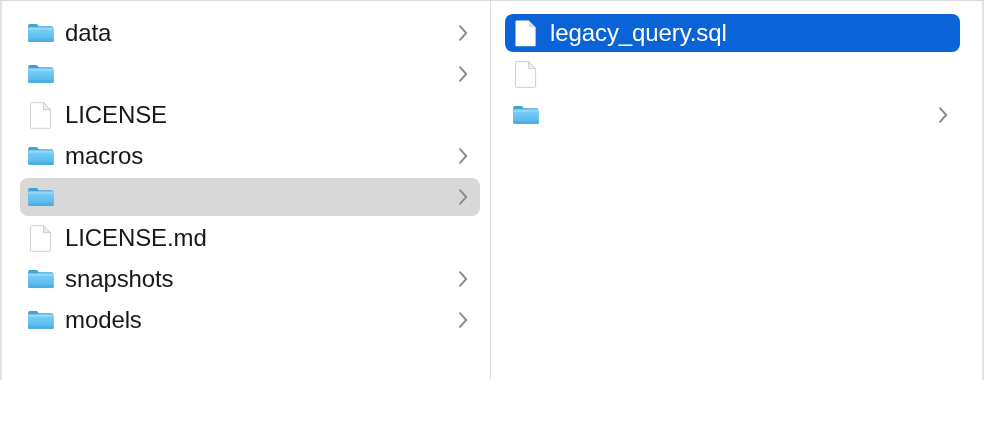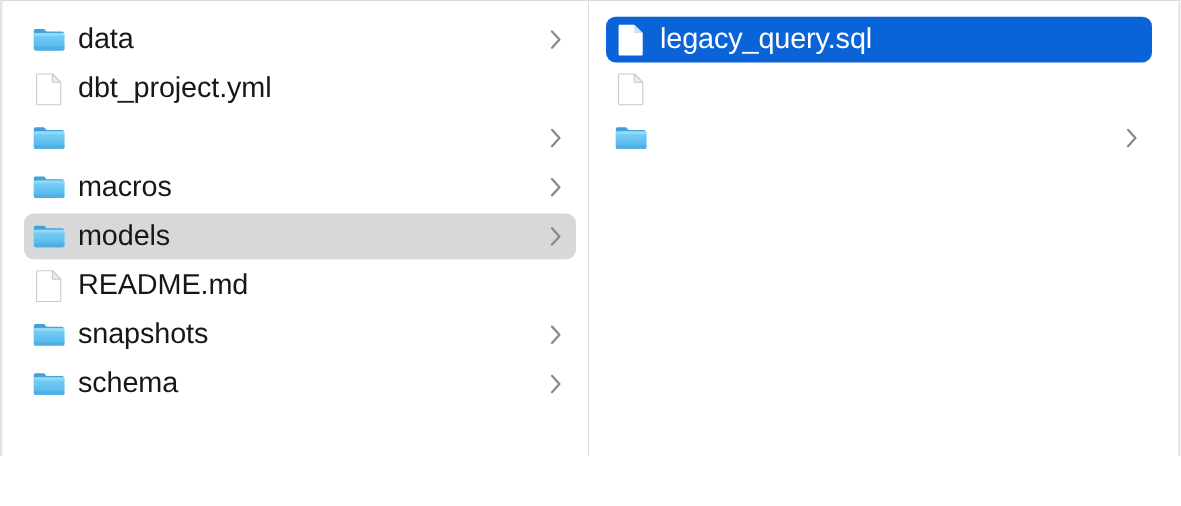--- a/index.html
+++ b/index.html
@@ -137,25 +137,51 @@
         <span class="label">data</span>
         <span class="chev">
           <svg width="11" height="18" viewBox="0 0 11 18" fill="none">
             <path d="M2 2.2 L8.2 9 L2 15.8" stroke="#8a8a8e" stroke-width="1.9" stroke-linecap="round" stroke-linejoin="round"></path>
           </svg>
         </span>
       </div>
       <div class="row">
         <span class="icon-wrap">
           <svg class="icon-svg" width="30" height="30" viewBox="0 0 30 30">
+            <defs>
+              <linearGradient id="fbackg" x1="0" y1="0" x2="0" y2="1">
+                <stop offset="0" stop-color="#3d9fd8"></stop>
+                <stop offset="1" stop-color="#63bdf0"></stop>
+              </linearGradient>
+              <linearGradient id="ffrontg" x1="0" y1="0" x2="0" y2="1">
+                <stop offset="0" stop-color="#7fd0f5"></stop>
+                <stop offset="0.55" stop-color="#63c2f0"></stop>
+                <stop offset="1" stop-color="#4fb2e6"></stop>
+              </linearGradient>
+            </defs>
+            <path d="M2.2 7.6a1.5 1.5 0 0 1 1.5-1.5h7.0l2.1 2.2h12.9a1.6 1.6 0 0 1 1.6 1.6v12.5a1.6 1.6 0 0 1-1.6 1.6H3.8a1.6 1.6 0 0 1-1.6-1.6z" fill="url(#fbackg)"></path>
+            <path d="M2.2 10.9a1.5 1.5 0 0 1 1.5-1.5h22.6a1.5 1.5 0 0 1 1.5 1.5v11.5a1.6 1.6 0 0 1-1.6 1.6H3.8a1.6 1.6 0 0 1-1.6-1.6z" fill="url(#ffrontg)"></path>
+            <path d="M2.2 21.0h25.6v1.4a1.6 1.6 0 0 1-1.6 1.6H3.8a1.6 1.6 0 0 1-1.6-1.6z" fill="#4aa9de" opacity="0.55"></path>
+            <path d="M2.2 10.9a1.5 1.5 0 0 1 1.5-1.5h22.6a1.5 1.5 0 0 1 1.5 1.5v0.9H2.2z" fill="#9adcf8" opacity="0.75"></path>
+          </svg>
+        </span>
+        <span class="chev">
+          <svg width="11" height="18" viewBox="0 0 11 18" fill="none">
+            <path d="M2 2.2 L8.2 9 L2 15.8" stroke="#8a8a8e" stroke-width="1.9" stroke-linecap="round" stroke-linejoin="round"></path>
+          </svg>
+        </span>
+      </div>
+      <div class="row">
+        <span class="icon-wrap">
+          <svg class="icon-svg" width="30" height="30" viewBox="0 0 30 30">
             <path d="M5.4 2.6h12.2l7.0 7.0v17.8a0.9 0.9 0 0 1-0.9 0.9H5.4a0.9 0.9 0 0 1-0.9-0.9V3.5a0.9 0.9 0 0 1 0.9-0.9z" fill="#ffffff" stroke="#c9c9cc" stroke-width="0.9"></path>
             <path d="M17.6 2.6l7.0 7.0h-7.0z" fill="#ececed" stroke="#c9c9cc" stroke-width="0.9" stroke-linejoin="round"></path>
           </svg>
         </span>
-        <span class="label">dbt_project.yml</span>
+        <span class="label">LICENSE</span>
         <span class="chev hidden"></span>
       </div>
       <div class="row">
         <span class="icon-wrap">
           <svg class="icon-svg" width="30" height="30" viewBox="0 0 30 30">
             <defs>
               <linearGradient id="fbackg" x1="0" y1="0" x2="0" y2="1">
                 <stop offset="0" stop-color="#3d9fd8"></stop>
                 <stop offset="1" stop-color="#63bdf0"></stop>
               </linearGradient>
@@ -164,46 +190,20 @@
                 <stop offset="0.55" stop-color="#63c2f0"></stop>
                 <stop offset="1" stop-color="#4fb2e6"></stop>
               </linearGradient>
             </defs>
             <path d="M2.2 7.6a1.5 1.5 0 0 1 1.5-1.5h7.0l2.1 2.2h12.9a1.6 1.6 0 0 1 1.6 1.6v12.5a1.6 1.6 0 0 1-1.6 1.6H3.8a1.6 1.6 0 0 1-1.6-1.6z" fill="url(#fbackg)"></path>
             <path d="M2.2 10.9a1.5 1.5 0 0 1 1.5-1.5h22.6a1.5 1.5 0 0 1 1.5 1.5v11.5a1.6 1.6 0 0 1-1.6 1.6H3.8a1.6 1.6 0 0 1-1.6-1.6z" fill="url(#ffrontg)"></path>
             <path d="M2.2 21.0h25.6v1.4a1.6 1.6 0 0 1-1.6 1.6H3.8a1.6 1.6 0 0 1-1.6-1.6z" fill="#4aa9de" opacity="0.55"></path>
             <path d="M2.2 10.9a1.5 1.5 0 0 1 1.5-1.5h22.6a1.5 1.5 0 0 1 1.5 1.5v0.9H2.2z" fill="#9adcf8" opacity="0.75"></path>
           </svg>
         </span>
-        <span class="chev">
-          <svg width="11" height="18" viewBox="0 0 11 18" fill="none">
-            <path d="M2 2.2 L8.2 9 L2 15.8" stroke="#8a8a8e" stroke-width="1.9" stroke-linecap="round" stroke-linejoin="round"></path>
-          </svg>
-        </span>
-      </div>
-      <div class="row">
-        <span class="icon-wrap">
-          <svg class="icon-svg" width="30" height="30" viewBox="0 0 30 30">
-            <defs>
-              <linearGradient id="fbackg" x1="0" y1="0" x2="0" y2="1">
-                <stop offset="0" stop-color="#3d9fd8"></stop>
-                <stop offset="1" stop-color="#63bdf0"></stop>
-              </linearGradient>
-              <linearGradient id="ffrontg" x1="0" y1="0" x2="0" y2="1">
-                <stop offset="0" stop-color="#7fd0f5"></stop>
-                <stop offset="0.55" stop-color="#63c2f0"></stop>
-                <stop offset="1" stop-color="#4fb2e6"></stop>
-              </linearGradient>
-            </defs>
-            <path d="M2.2 7.6a1.5 1.5 0 0 1 1.5-1.5h7.0l2.1 2.2h12.9a1.6 1.6 0 0 1 1.6 1.6v12.5a1.6 1.6 0 0 1-1.6 1.6H3.8a1.6 1.6 0 0 1-1.6-1.6z" fill="url(#fbackg)"></path>
-            <path d="M2.2 10.9a1.5 1.5 0 0 1 1.5-1.5h22.6a1.5 1.5 0 0 1 1.5 1.5v11.5a1.6 1.6 0 0 1-1.6 1.6H3.8a1.6 1.6 0 0 1-1.6-1.6z" fill="url(#ffrontg)"></path>
-            <path d="M2.2 21.0h25.6v1.4a1.6 1.6 0 0 1-1.6 1.6H3.8a1.6 1.6 0 0 1-1.6-1.6z" fill="#4aa9de" opacity="0.55"></path>
-            <path d="M2.2 10.9a1.5 1.5 0 0 1 1.5-1.5h22.6a1.5 1.5 0 0 1 1.5 1.5v0.9H2.2z" fill="#9adcf8" opacity="0.75"></path>
-          </svg>
-        </span>
         <span class="label">macros</span>
         <span class="chev">
           <svg width="11" height="18" viewBox="0 0 11 18" fill="none">
             <path d="M2 2.2 L8.2 9 L2 15.8" stroke="#8a8a8e" stroke-width="1.9" stroke-linecap="round" stroke-linejoin="round"></path>
           </svg>
         </span>
       </div>
       <div class="row sel-gray">
         <span class="icon-wrap">
           <svg class="icon-svg" width="30" height="30" viewBox="0 0 30 30">
@@ -217,35 +217,34 @@
                 <stop offset="0.55" stop-color="#63c2f0"></stop>
                 <stop offset="1" stop-color="#4fb2e6"></stop>
               </linearGradient>
             </defs>
             <path d="M2.2 7.6a1.5 1.5 0 0 1 1.5-1.5h7.0l2.1 2.2h12.9a1.6 1.6 0 0 1 1.6 1.6v12.5a1.6 1.6 0 0 1-1.6 1.6H3.8a1.6 1.6 0 0 1-1.6-1.6z" fill="url(#fbackg)"></path>
             <path d="M2.2 10.9a1.5 1.5 0 0 1 1.5-1.5h22.6a1.5 1.5 0 0 1 1.5 1.5v11.5a1.6 1.6 0 0 1-1.6 1.6H3.8a1.6 1.6 0 0 1-1.6-1.6z" fill="url(#ffrontg)"></path>
             <path d="M2.2 21.0h25.6v1.4a1.6 1.6 0 0 1-1.6 1.6H3.8a1.6 1.6 0 0 1-1.6-1.6z" fill="#4aa9de" opacity="0.55"></path>
             <path d="M2.2 10.9a1.5 1.5 0 0 1 1.5-1.5h22.6a1.5 1.5 0 0 1 1.5 1.5v0.9H2.2z" fill="#9adcf8" opacity="0.75"></path>
           </svg>
         </span>
-        <span class="label">models</span>
         <span class="chev">
           <svg width="11" height="18" viewBox="0 0 11 18" fill="none">
             <path d="M2 2.2 L8.2 9 L2 15.8" stroke="#8a8a8e" stroke-width="1.9" stroke-linecap="round" stroke-linejoin="round"></path>
           </svg>
         </span>
       </div>
       <div class="row">
         <span class="icon-wrap">
           <svg class="icon-svg" width="30" height="30" viewBox="0 0 30 30">
             <path d="M5.4 2.6h12.2l7.0 7.0v17.8a0.9 0.9 0 0 1-0.9 0.9H5.4a0.9 0.9 0 0 1-0.9-0.9V3.5a0.9 0.9 0 0 1 0.9-0.9z" fill="#ffffff" stroke="#c9c9cc" stroke-width="0.9"></path>
             <path d="M17.6 2.6l7.0 7.0h-7.0z" fill="#ececed" stroke="#c9c9cc" stroke-width="0.9" stroke-linejoin="round"></path>
           </svg>
         </span>
-        <span class="label">README.md</span>
+        <span class="label">LICENSE.md</span>
         <span class="chev hidden"></span>
       </div>
       <div class="row">
         <span class="icon-wrap">
           <svg class="icon-svg" width="30" height="30" viewBox="0 0 30 30">
             <defs>
               <linearGradient id="fbackg" x1="0" y1="0" x2="0" y2="1">
                 <stop offset="0" stop-color="#3d9fd8"></stop>
                 <stop offset="1" stop-color="#63bdf0"></stop>
               </linearGradient>
@@ -281,21 +280,21 @@
                 <stop offset="0.55" stop-color="#63c2f0"></stop>
                 <stop offset="1" stop-color="#4fb2e6"></stop>
               </linearGradient>
             </defs>
             <path d="M2.2 7.6a1.5 1.5 0 0 1 1.5-1.5h7.0l2.1 2.2h12.9a1.6 1.6 0 0 1 1.6 1.6v12.5a1.6 1.6 0 0 1-1.6 1.6H3.8a1.6 1.6 0 0 1-1.6-1.6z" fill="url(#fbackg)"></path>
             <path d="M2.2 10.9a1.5 1.5 0 0 1 1.5-1.5h22.6a1.5 1.5 0 0 1 1.5 1.5v11.5a1.6 1.6 0 0 1-1.6 1.6H3.8a1.6 1.6 0 0 1-1.6-1.6z" fill="url(#ffrontg)"></path>
             <path d="M2.2 21.0h25.6v1.4a1.6 1.6 0 0 1-1.6 1.6H3.8a1.6 1.6 0 0 1-1.6-1.6z" fill="#4aa9de" opacity="0.55"></path>
             <path d="M2.2 10.9a1.5 1.5 0 0 1 1.5-1.5h22.6a1.5 1.5 0 0 1 1.5 1.5v0.9H2.2z" fill="#9adcf8" opacity="0.75"></path>
           </svg>
         </span>
-        <span class="label">schema</span>
+        <span class="label">models</span>
         <span class="chev">
           <svg width="11" height="18" viewBox="0 0 11 18" fill="none">
             <path d="M2 2.2 L8.2 9 L2 15.8" stroke="#8a8a8e" stroke-width="1.9" stroke-linecap="round" stroke-linejoin="round"></path>
           </svg>
         </span>
       </div>
     </div>
   <div class="column col-right">
       <div class="row sel-blue">
         <span class="icon-wrap">

